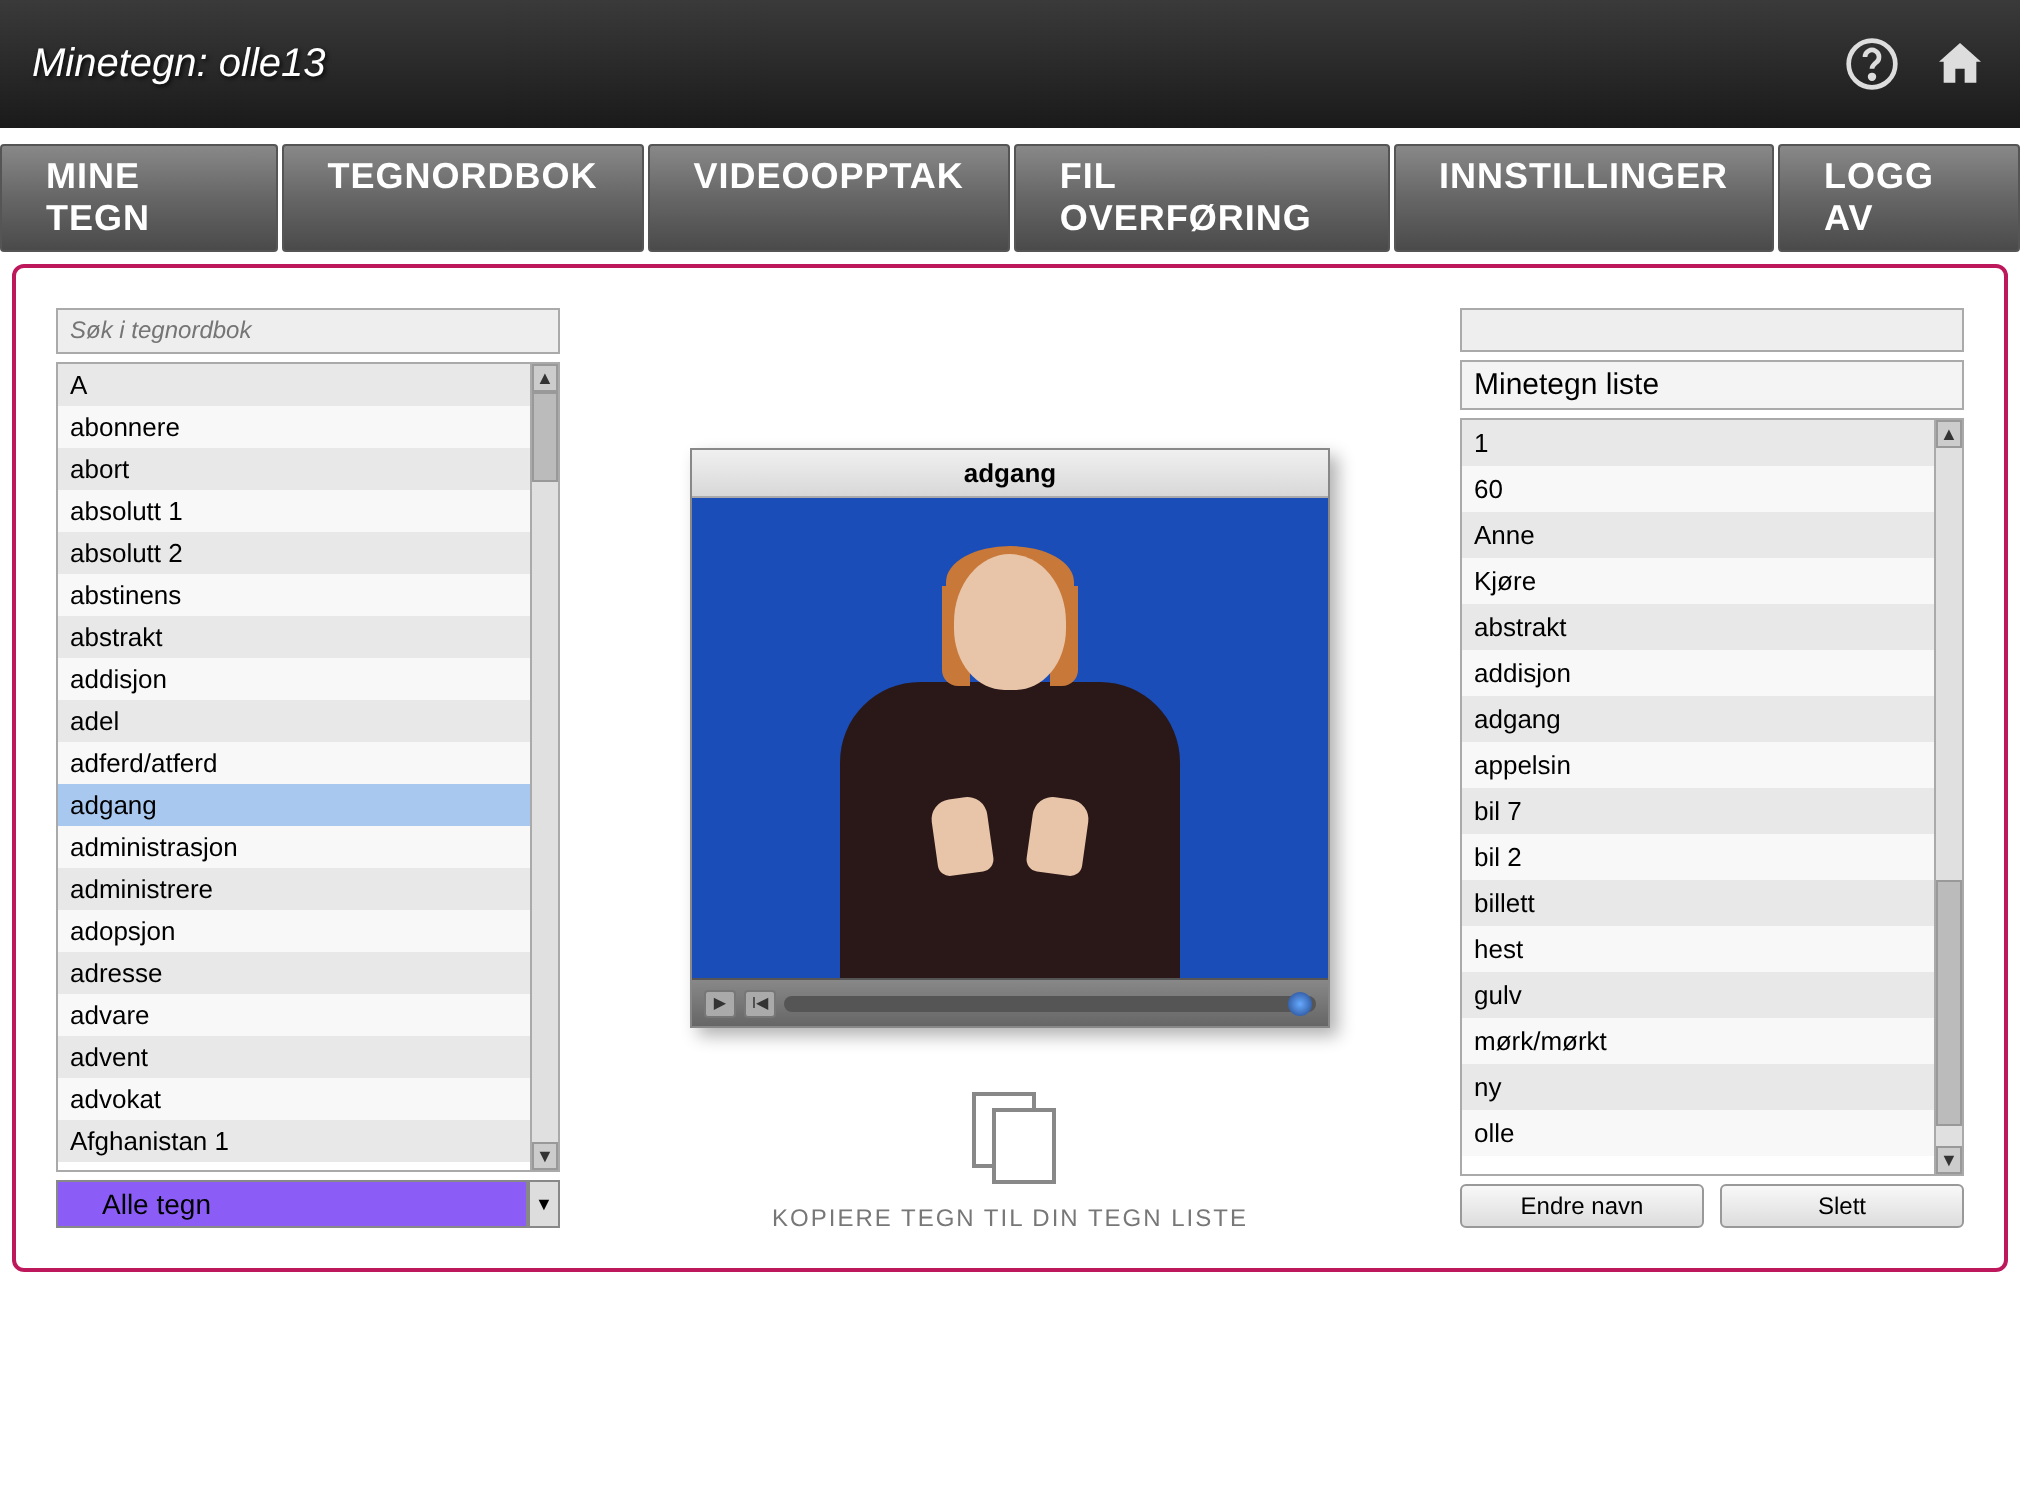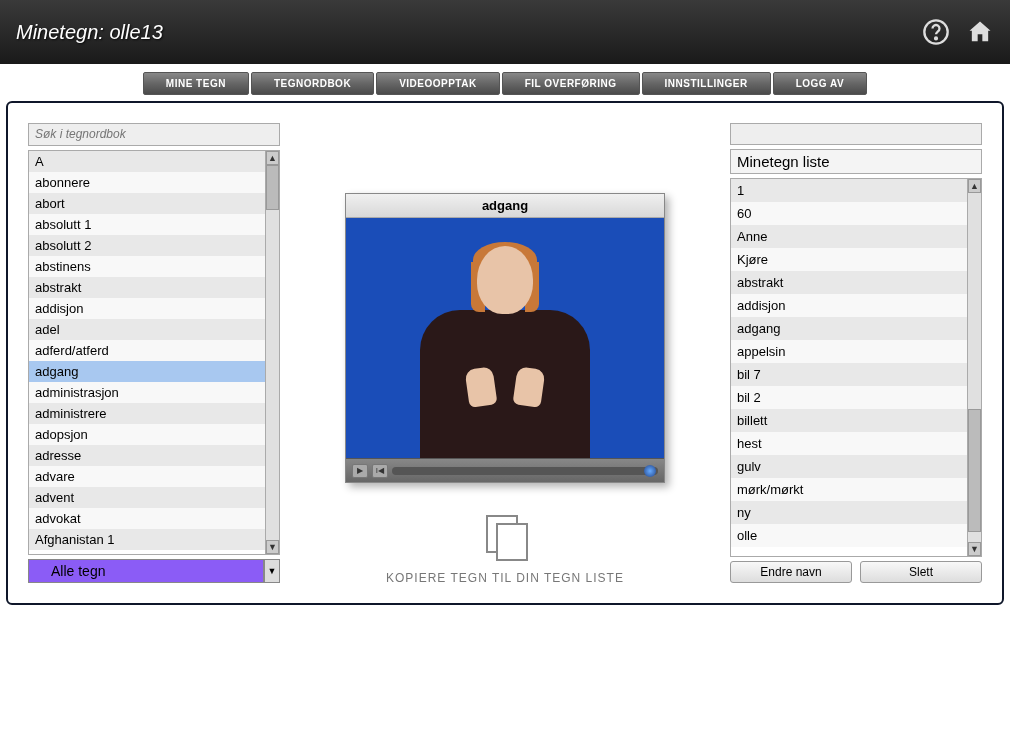--- a/index.html
+++ b/index.html
@@ -11,27 +11,27 @@
   padding: 0 16px;
 }
 .header-title { color: #fff; font-size: 20px; text-shadow: 1px 1px 2px rgba(0,0,0,0.8); font-style: italic; }
 .header-icons { display: flex; gap: 16px; }
 .header-icon { width: 28px; height: 28px; color: #ddd; cursor: pointer; }
 
 .nav-wrapper { background: #fff; padding: 8px 0 0 0; display: flex; justify-content: center; }
 .nav-tabs { display: flex; gap: 2px; }
 .nav-tab {
   background: linear-gradient(to bottom, #888, #666, #4a4a4a);
-  color: #fff; padding: 5px 22px; font-size: 10px; font-weight: bold;
+  color: #fff; padding: 5px 22px; font-size: 18px; font-weight: bold;
   border: 1px solid #555; cursor: pointer; letter-spacing: 0.5px;
   border-radius: 2px;
 }
 
 .content-frame {
-  margin: 6px; border: 2px solid #0f172a; border-radius: 6px; padding: 8px;
+  margin: 6px; border: 2px solid #be185d; border-radius: 6px; padding: 8px;
   background: #fff; height: 504px;
 }
 .content-inner { display: flex; gap: 10px; height: 100%; padding: 12px; }
 
 
 .left-panel { width: 252px; display: flex; flex-direction: column; gap: 4px; }
 .search-input {
   width: 100%; height: 24px; border: 1px solid #aaa; padding: 2px 6px;
   background: #eee; color: #999; font-size: 12px; font-style: italic;
 }

